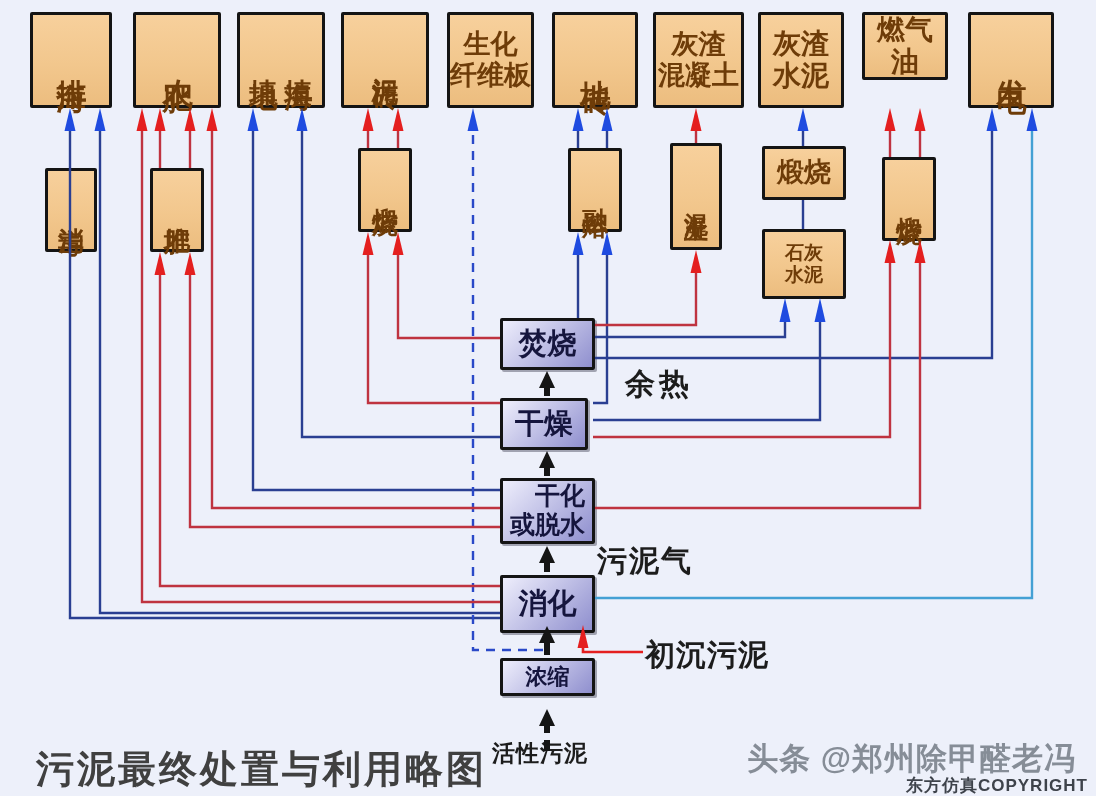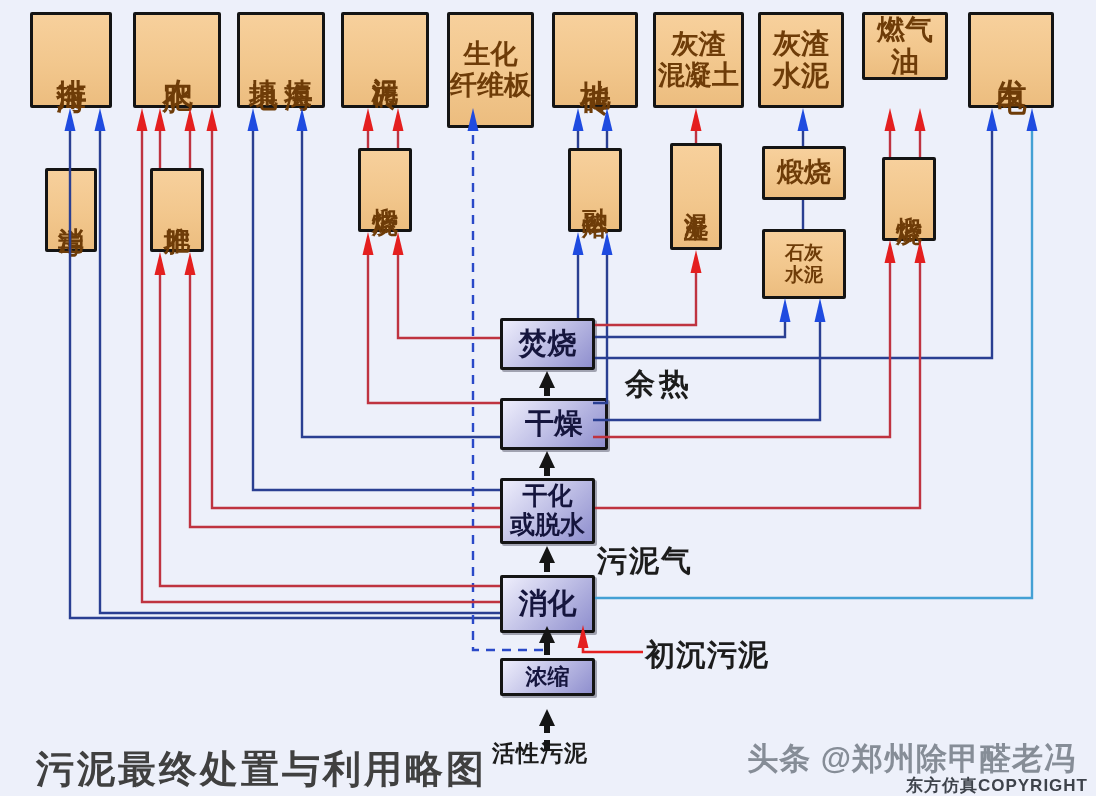--- a/index.html
+++ b/index.html
@@ -3,21 +3,21 @@
 <meta charset="utf-8">
 <style>
   html,body{margin:0;padding:0;background:#e8ebf5;}
   #stage{position:relative;width:1096px;height:796px;background:#edf0fa;overflow:hidden;
          font-family:"Liberation Serif","DejaVu Serif",serif;}
   .box{position:absolute;display:flex;align-items:center;justify-content:center;
        text-align:center;border:3px solid #141414;border-radius:2px;box-sizing:border-box;}
   .tan{background:linear-gradient(180deg,#f7d09c 0%,#f2c78d 55%,#ecbd7f 100%);
        color:#6e3c08;font-weight:700;}
   .chain{background:linear-gradient(135deg,#eeeefc 0%,#c4c4e8 45%,#8f8fce 100%);
-       color:#15153d;font-weight:700;box-shadow:2px 2px 0 rgba(20,20,40,.35);}
+       color:#15153d;font-weight:700;box-shadow:2px 2px 0 rgba(20,20,40,.35);text-align:right;}
   .v{writing-mode:vertical-rl;text-orientation:upright;letter-spacing:5px;}
   .cols{writing-mode:vertical-lr;text-orientation:upright;white-space:pre-line;letter-spacing:4px;line-height:1.25;}
   .rows{white-space:pre-line;line-height:1.15;}
   .lbl{position:absolute;color:#1c1c1c;font-weight:700;}
   #flow{position:absolute;left:0;top:0;pointer-events:none;}
   #title{position:absolute;left:36px;top:744px;font-size:38px;font-weight:800;
          color:#404040;letter-spacing:3px;}
   #wm1{position:absolute;right:20px;top:738px;font-size:31px;font-weight:700;
        color:#868d97;letter-spacing:1px;font-family:"Liberation Sans","DejaVu Sans",sans-serif;}
   #wm2{position:absolute;right:8px;top:774px;font-size:17px;font-weight:700;
@@ -26,21 +26,21 @@
 </head>
 <body>
 
 <div id="stage">
 
   <div class="box tan v" style="left:30px;top:12px;width:82px;height:96px;font-size:30px">排海</div>
   <div class="box tan v" style="left:133px;top:12px;width:88px;height:96px;font-size:30px">农肥</div>
   <div class="box tan cols" style="left:237px;top:12px;width:88px;height:96px;font-size:28px">填地
 填海</div>
   <div class="box tan v" style="left:341px;top:12px;width:88px;height:96px;font-size:26px;letter-spacing:2px">污泥砖</div>
-  <div class="box tan rows" style="left:447px;top:12px;width:87px;height:116px;font-size:27px">生化
+  <div class="box tan rows" style="left:447px;top:12px;width:87px;height:96px;font-size:27px">生化
 纤维板</div>
   <div class="box tan v" style="left:552px;top:12px;width:86px;height:96px;font-size:30px">地砖</div>
   <div class="box tan rows" style="left:653px;top:12px;width:91px;height:96px;font-size:27px">灰渣
 混凝土</div>
   <div class="box tan rows" style="left:758px;top:12px;width:86px;height:96px;font-size:28px">灰渣
 水泥</div>
   <div class="box tan rows" style="left:862px;top:12px;width:86px;height:68px;font-size:28px">燃气
 油</div>
   <div class="box tan v" style="left:968px;top:12px;width:86px;height:96px;font-size:30px">发电</div>
 
@@ -48,21 +48,21 @@
   <div class="box tan v" style="left:150px;top:168px;width:54px;height:84px;font-size:26px;letter-spacing:3px">堆肥</div>
   <div class="box tan v" style="left:358px;top:148px;width:54px;height:84px;font-size:26px;letter-spacing:3px">煅烧</div>
   <div class="box tan v" style="left:568px;top:148px;width:54px;height:84px;font-size:26px;letter-spacing:3px">融熔</div>
   <div class="box tan v" style="left:670px;top:143px;width:52px;height:107px;font-size:24px;letter-spacing:2px">混凝土</div>
   <div class="box tan rows" style="left:762px;top:146px;width:84px;height:54px;font-size:27px">煅烧</div>
   <div class="box tan rows" style="left:762px;top:229px;width:84px;height:70px;font-size:19px">石灰
 水泥</div>
   <div class="box tan v" style="left:882px;top:157px;width:54px;height:84px;font-size:26px;letter-spacing:3px">煅烧</div>
 
   <div class="box chain" style="left:500px;top:318px;width:95px;height:52px;font-size:29px">焚烧</div>
-  <div class="box chain" style="left:500px;top:398px;width:108px;height:52px;font-size:29px">干燥</div>
+  <div class="box chain" style="left:500px;top:398px;width:88px;height:52px;font-size:29px">干燥</div>
   <div class="box chain rows" style="left:500px;top:478px;width:95px;height:66px;font-size:25px">干化
 或脱水</div>
   <div class="box chain" style="left:500px;top:575px;width:95px;height:58px;font-size:29px">消化</div>
   <div class="box chain" style="left:500px;top:658px;width:95px;height:38px;font-size:22px">浓缩</div>
 
   <div class="lbl" style="left:625px;top:364px;font-size:30px;letter-spacing:4px">余热</div>
   <div class="lbl" style="left:597px;top:541px;font-size:30px;letter-spacing:2px">污泥气</div>
   <div class="lbl" style="left:645px;top:635px;font-size:30px;letter-spacing:1px">初沉污泥</div>
   <div class="lbl" style="left:492px;top:738px;font-size:23px;letter-spacing:1px">活性污泥</div>
 

